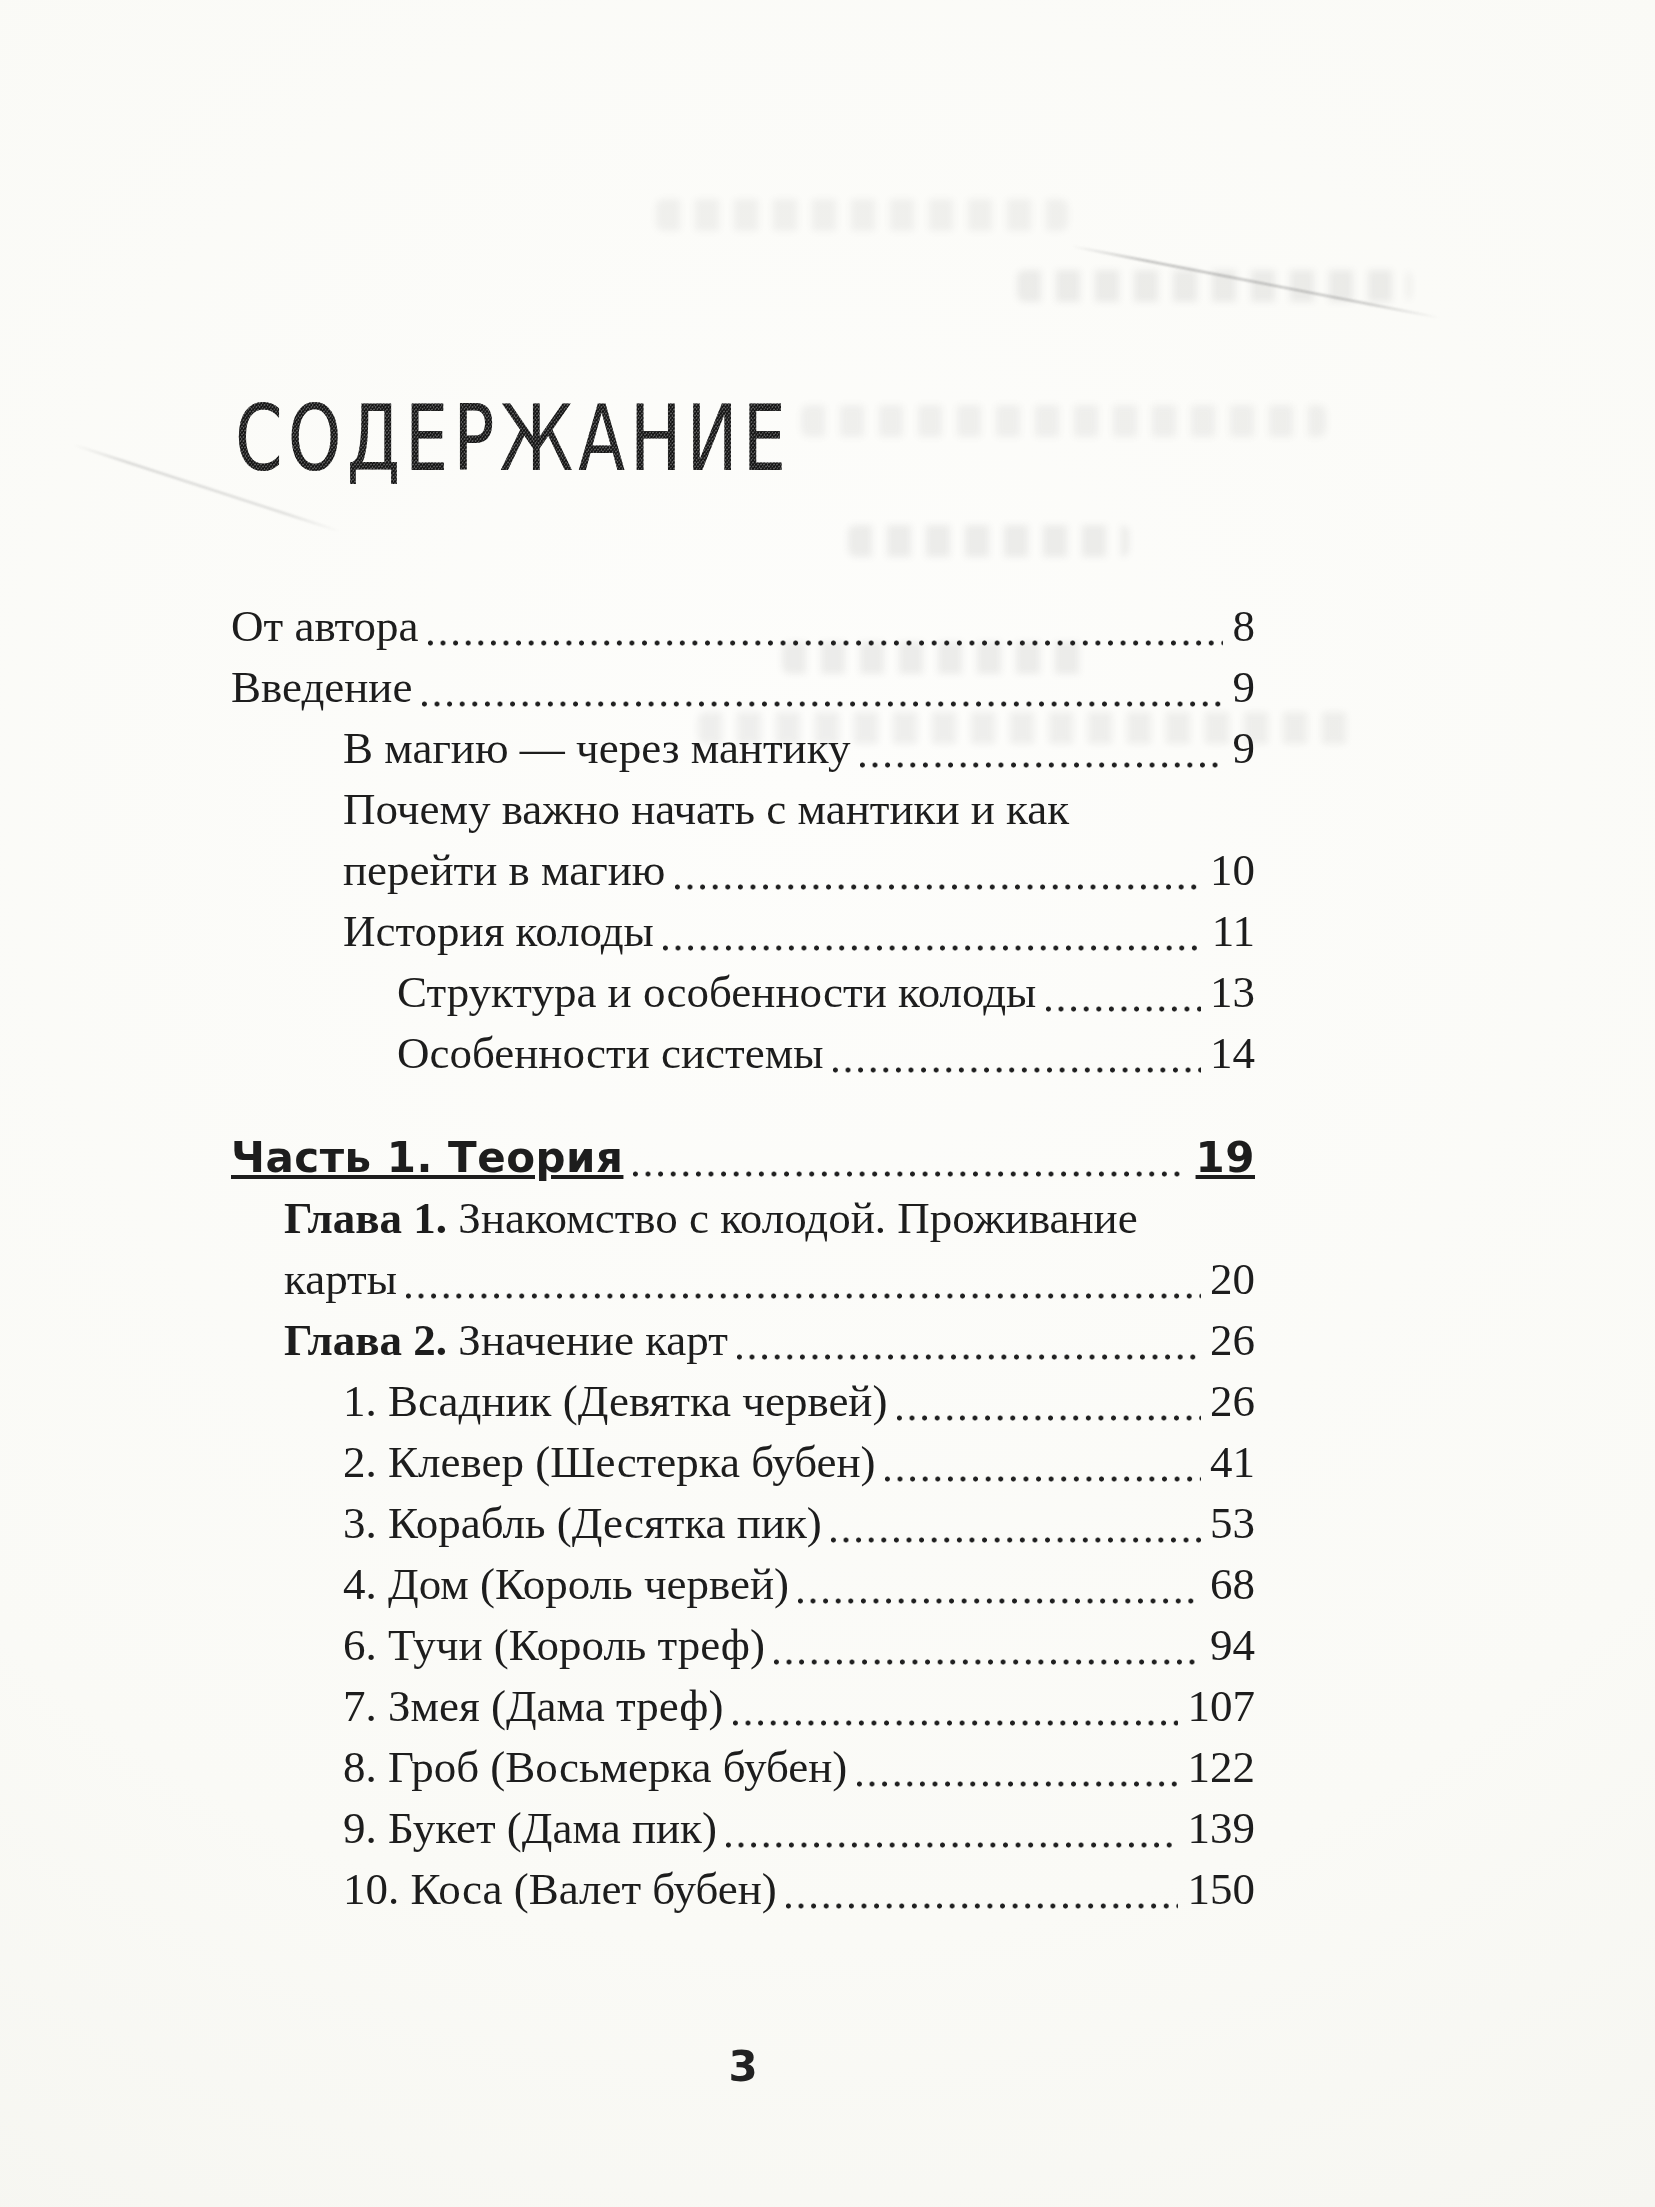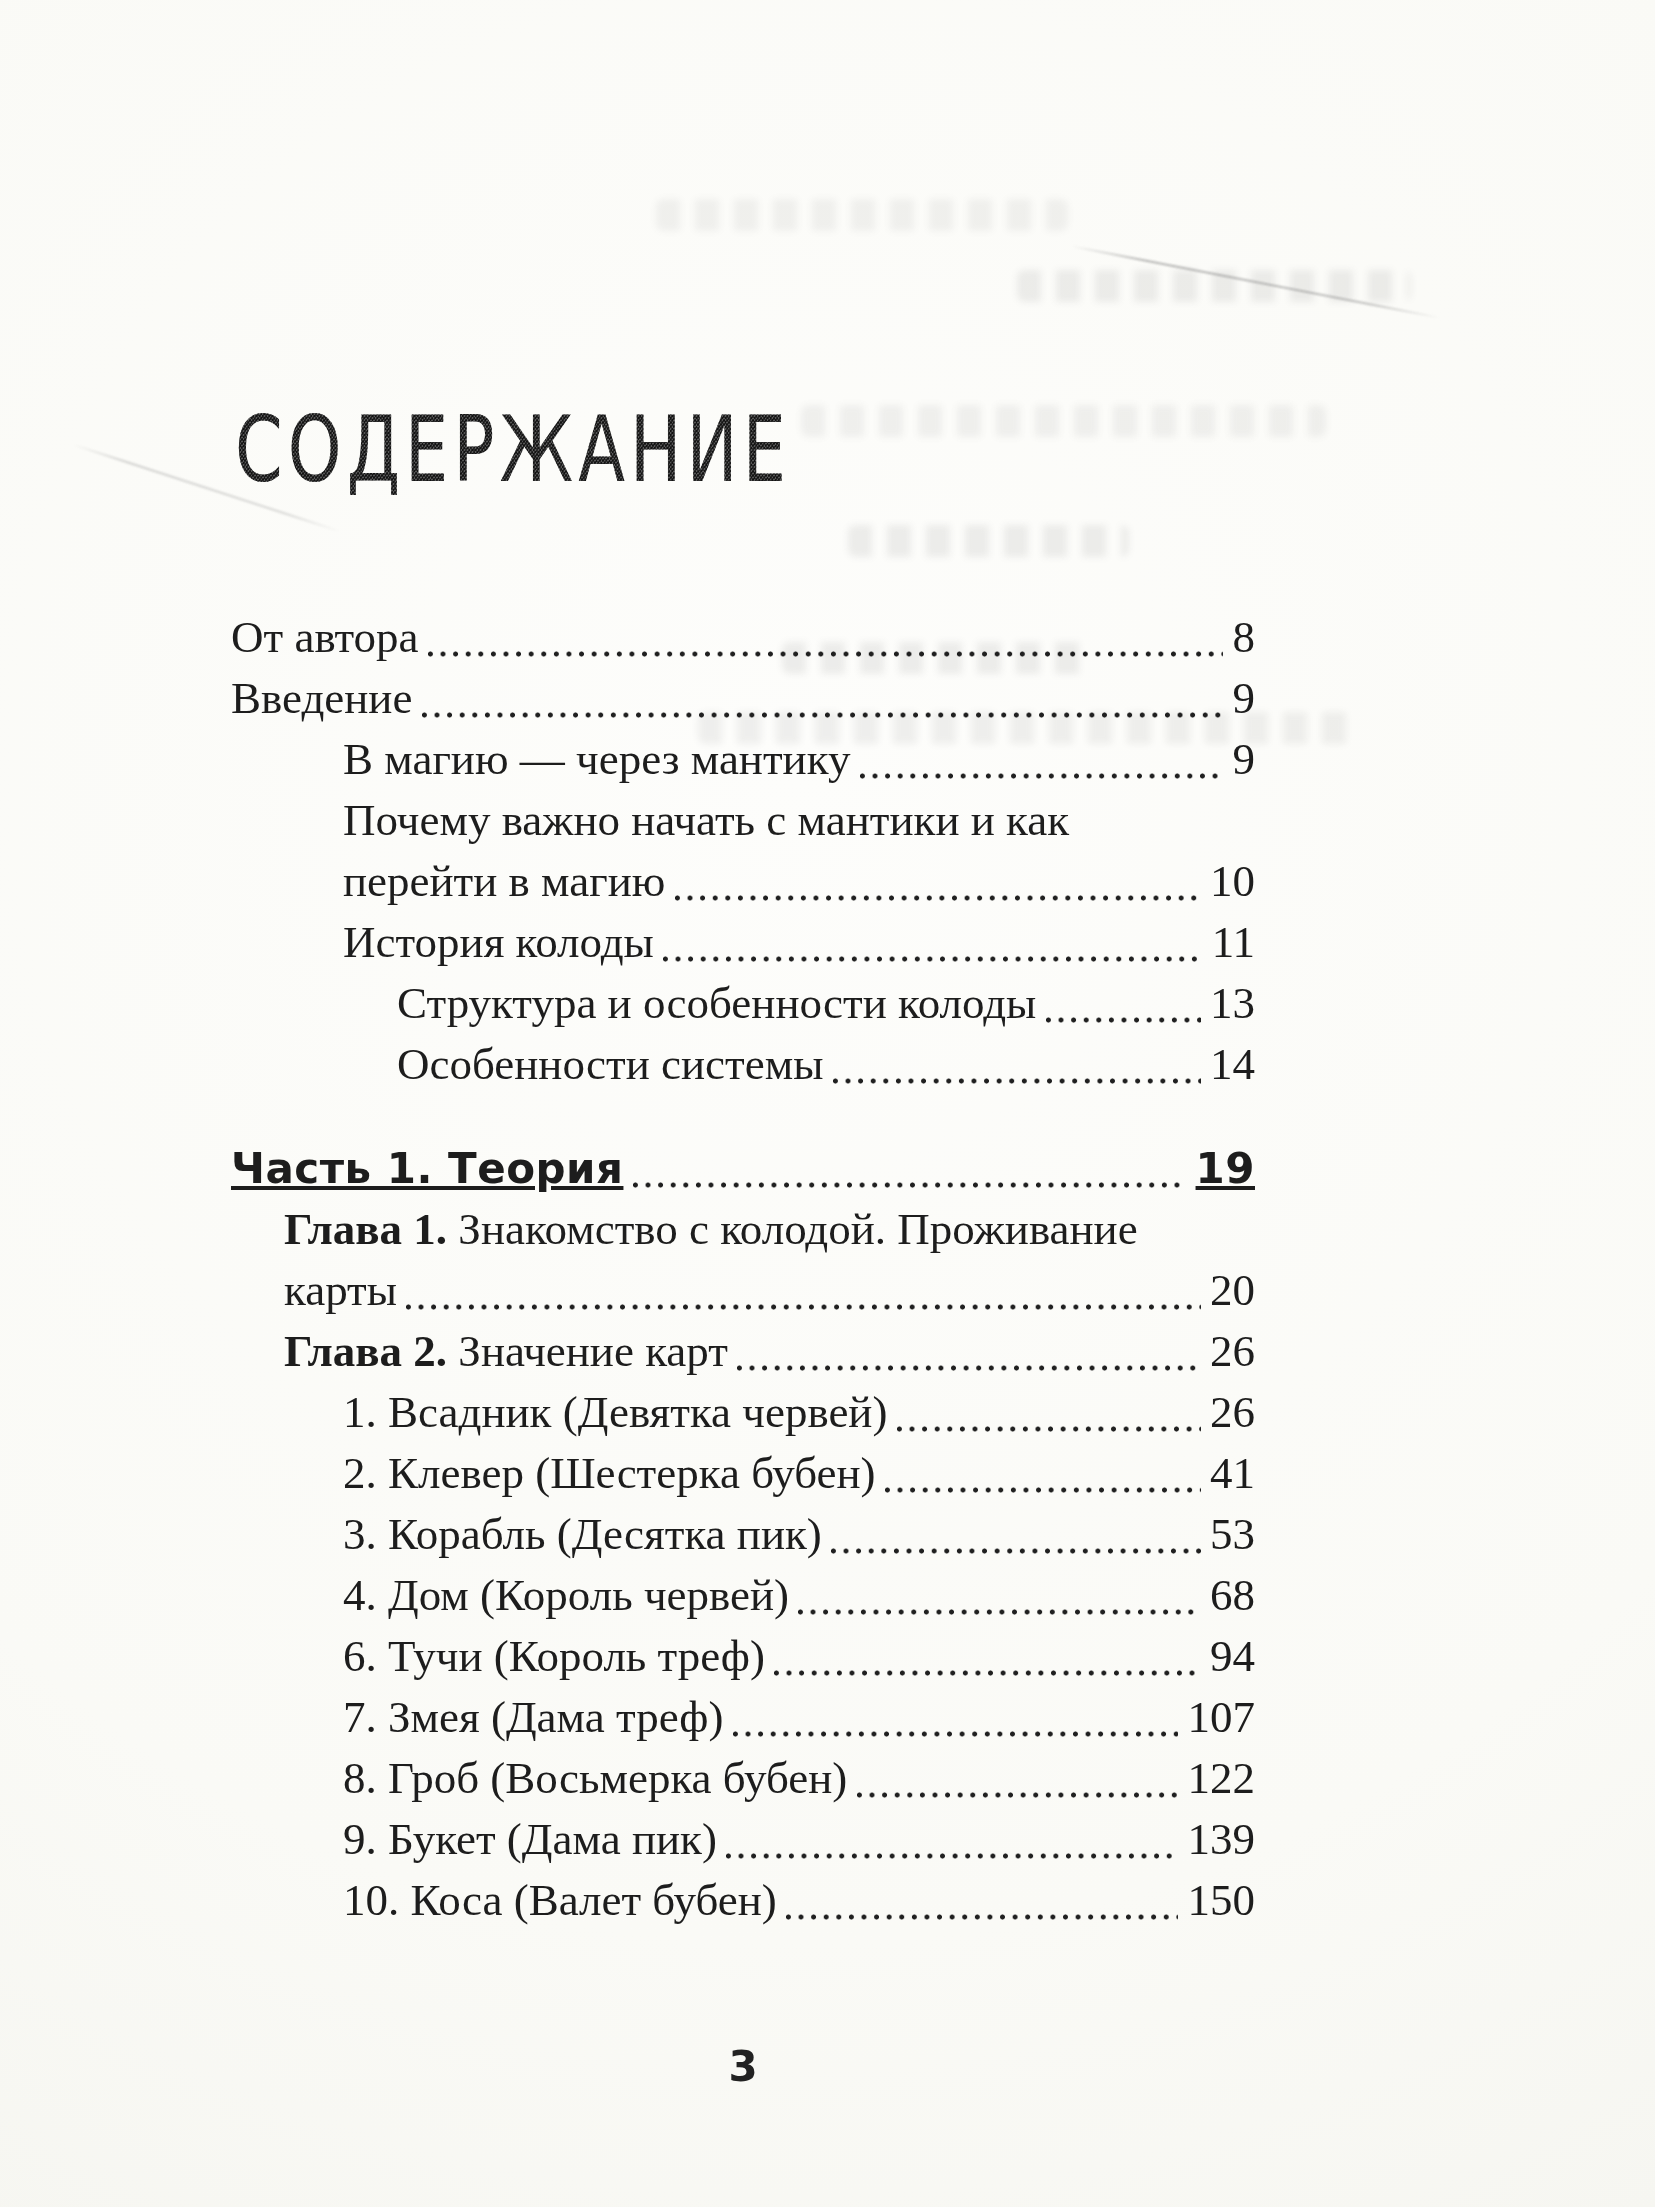--- a/index.html
+++ b/index.html
@@ -5,21 +5,21 @@
   html,body{margin:0;padding:0;}
   body{
     position:relative;
     width:1656px;height:2207px;
     background:radial-gradient(circle at 48% 35%, #fdfdfb 0%, #fafaf6 70%, #f6f6f1 100%);
     overflow:hidden;
     font-family:"Liberation Serif", serif;
     color:#1d1d1d;
   }
 
-  .content{position:absolute;left:231px;top:405px;width:1024px;}
+  .content{position:absolute;left:231px;top:394px;width:1024px;}
 
   
   .title{margin:0 0 0 3.7px;line-height:1;height:90px;}
   .title-text{
     display:inline-block;
     font-family:"DejaVu Sans", sans-serif;
     font-weight:400;
     font-size:90px;
     letter-spacing:6.6px;
     white-space:nowrap;

